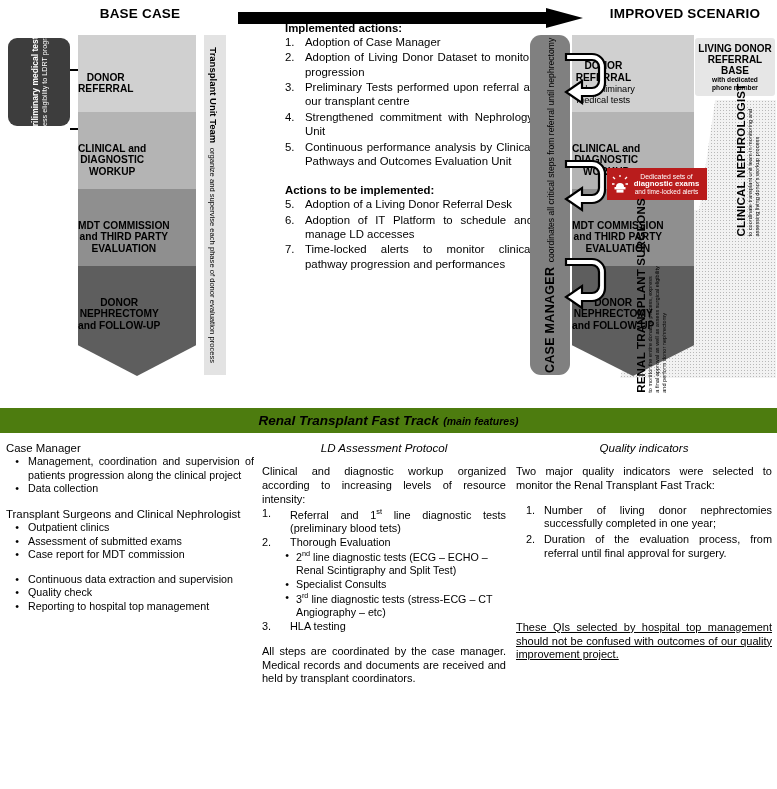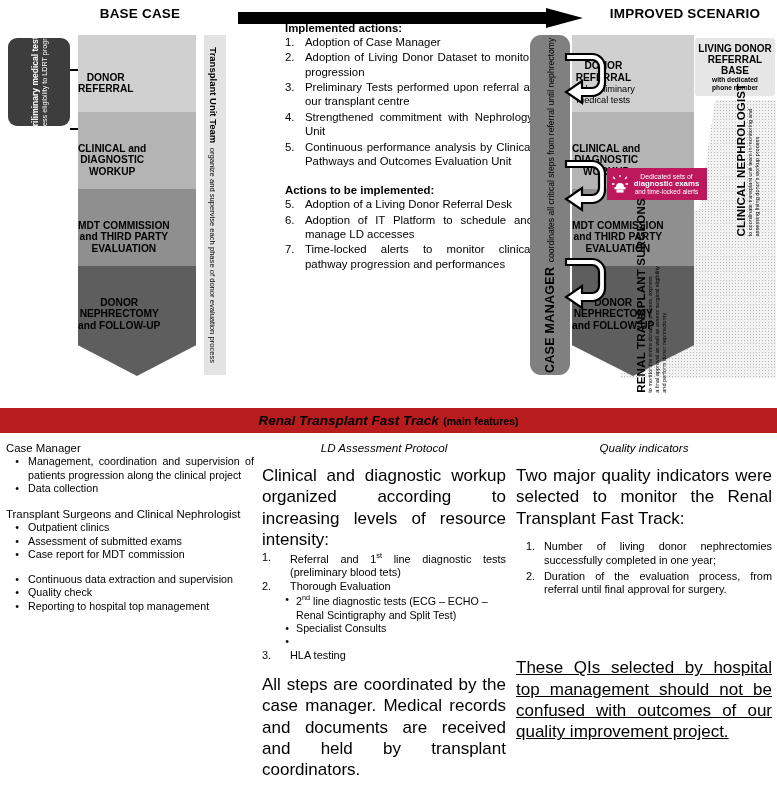--- a/index.html
+++ b/index.html
@@ -120,44 +120,44 @@
   .vert-inner { transform:rotate(-90deg); white-space:nowrap; text-align:left; }
   .vl-title { font-size:11.5px; font-weight:bold; letter-spacing:.2px; display:block; }
   .vl-sub { font-size:5.6px; display:block; line-height:1.25; }
 
   #lbl-neph { left:722px; top:100px; width:52px; height:120px; }
   #lbl-surg { left:625px; top:212px; width:52px; height:166px; }
 
   
   #exam-badge {
     position:absolute; left:607px; top:168px; width:100px; height:32px;
-    background:#be185d; color:#fff;
+    background:#b91c1c; color:#fff;
     display:flex; align-items:center; gap:3px; padding:0 5px;
   }
   .eb-text { line-height:1.08; text-align:center; flex:1; }
   .eb-l1 { font-size:6.8px; }
   .eb-l2 { font-size:7.8px; font-weight:bold; }
   .eb-l3 { font-size:6.5px; }
 
   
   #bottom-section { position:absolute; left:0; top:403px; width:777px; height:386px; }
   #bottom-band {
     position:absolute; left:0; top:5px; width:777px; height:25px;
-    background:#b91c1c; display:flex; align-items:center; justify-content:center;
+    background:#4d7c0f; display:flex; align-items:center; justify-content:center;
   }
   #bottom-band-text { font-size:13.5px; font-weight:bold; font-style:italic; }
-  #bottom-band-sub  { font-size:10.5px; font-weight:bold; }
+  #bottom-band-sub  { font-size:10.5px; font-weight:bold; font-style:italic; }
 
   .col { position:absolute; top:38px; }
   #col-actors   { left:6px;   width:248px; }
   #col-protocol { left:262px; width:244px; }
   #col-quality  { left:516px; width:256px; }
 
   .col-head { font-size:11.6px; font-style:italic; text-align:center; margin-bottom:11px; }
-  .para { font-size:17px; line-height:1.26; text-align:justify; }
+  .para { font-size:11px; line-height:1.26; text-align:justify; }
   .grp-title { font-size:11.4px; line-height:1.26; text-align:justify; }
   .bul { display:flex; font-size:10.7px; line-height:1.26; }
   .bul-dot { width:22px; flex:none; text-align:center; }
   .bul-dot2 { width:34px; flex:none; text-align:right; padding-right:7px; }
   .bul-txt { flex:1; text-align:justify; }
   .num-li { display:flex; font-size:10.9px; line-height:1.26; }
   .num-li .n { width:28px; flex:none; }
   .spacer { height:11px; }
   .underlined { text-decoration:underline; }
   sup { font-size:.68em; vertical-align:super;margin-top:39px; }
@@ -386,20 +386,21 @@
         <div class="bul">
           <span class="bul-dot2">•</span>
           <span class="bul-txt" style="text-align: left;">2<sup>nd</sup> line diagnostic tests (ECG – ECHO – Renal Scintigraphy and Split Test)</span>
         </div>
         <div class="bul">
           <span class="bul-dot2">•</span>
           <span class="bul-txt" style="text-align: left;">Specialist Consults</span>
         </div>
         <div class="bul">
           <span class="bul-dot2">•</span>
+          <span class="bul-txt" style="text-align: left;">3<sup>rd</sup> line diagnostic tests (stress-ECG – CT Angiography – etc)</span>
         </div>
         <div class="num-li">
           <span class="n">3.</span>
           <span class="bul-txt">HLA testing</span>
         </div>
       </div>
     <div class="spacer"></div>
     <div class="para">All steps are coordinated by the case manager. Medical records and documents are received and held by transplant coordinators.</div>
   </div>
 

